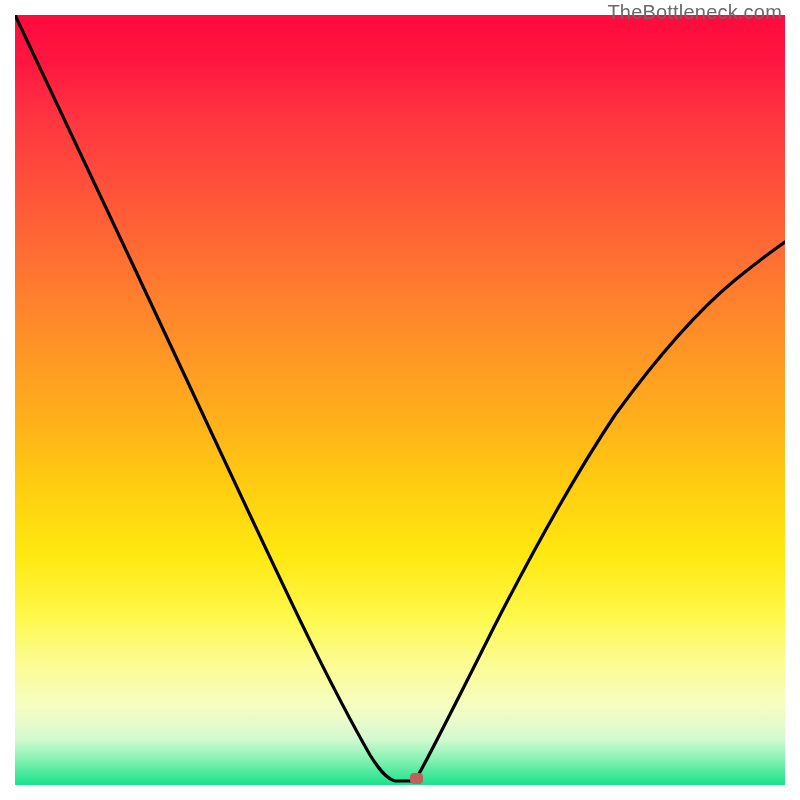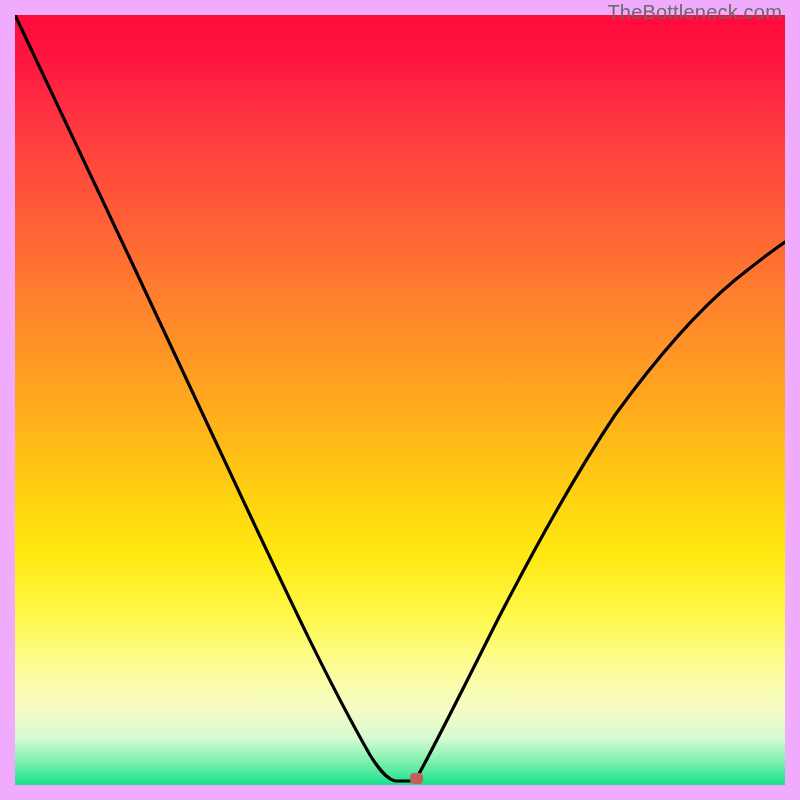--- a/index.html
+++ b/index.html
@@ -7,21 +7,21 @@
     width: 800px;
     height: 800px;
     background: #000;
     position: relative;
     overflow: hidden;
     font-family: Arial, sans-serif;
   }
   .frame {
     position: absolute;
     inset: 0;
-    background: #f0abfc;
+    background: #ffffff;
   }
   .plot-area {
     position: absolute;
     left: 15px;
     top: 15px;
     width: 770px;
     height: 770px;
     background: linear-gradient(
       to bottom,
       #ff0a3c 0%,

